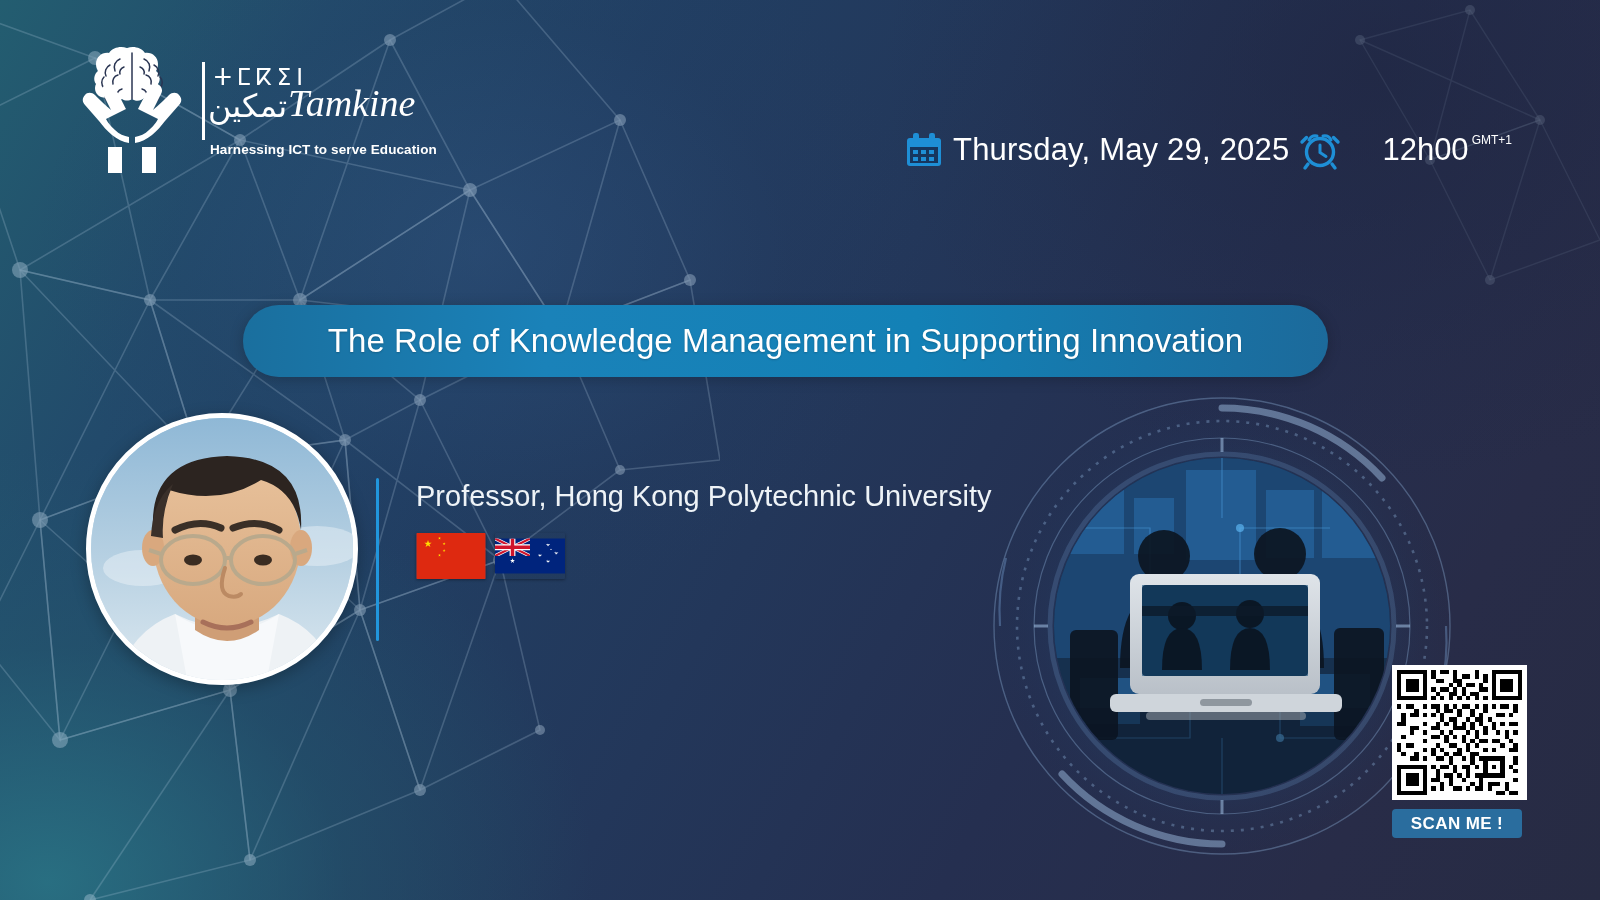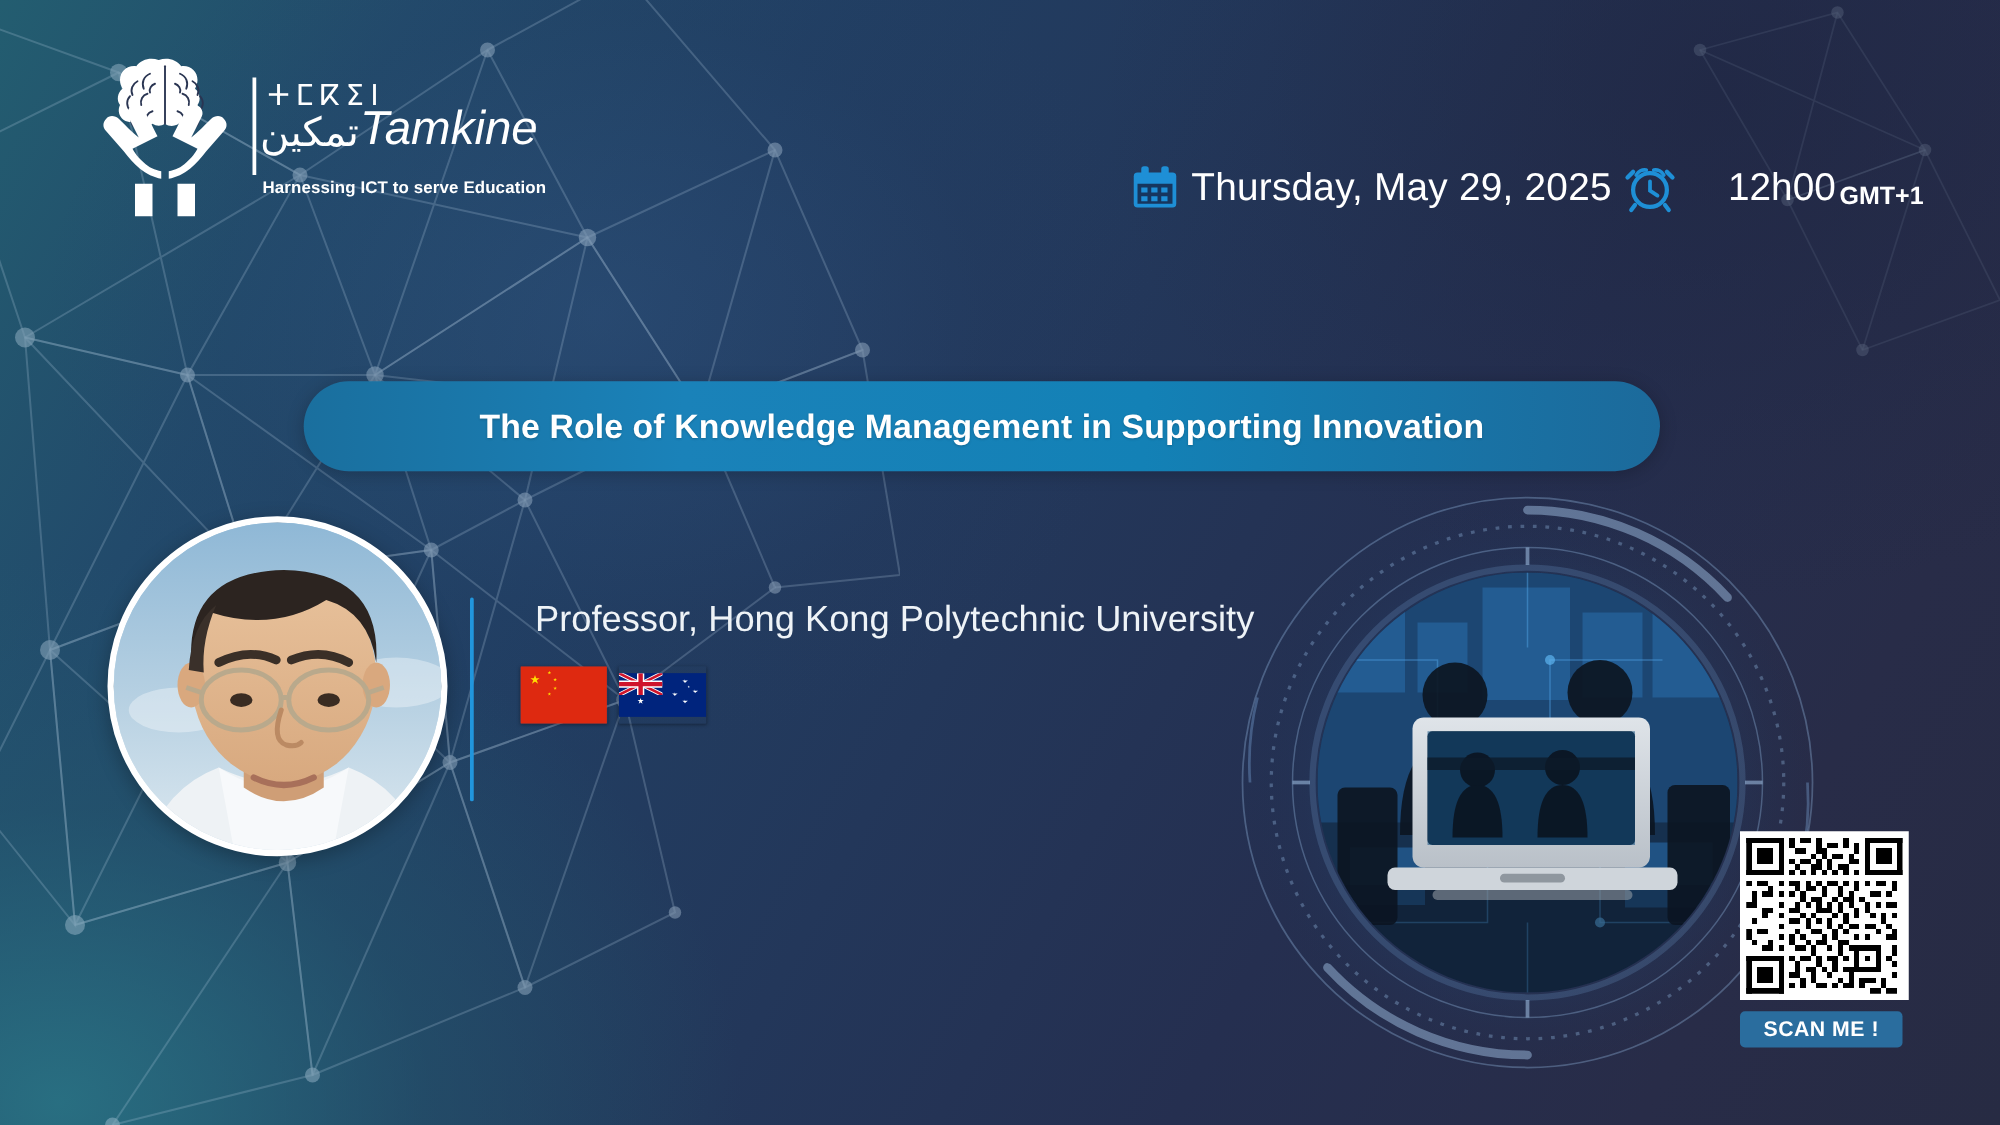--- a/index.html
+++ b/index.html
@@ -48,73 +48,73 @@
   #logo-tifinagh {
     position:absolute; left:12px; top:8px;
     color:#fff; font-size:23px; letter-spacing:5px; font-family:"DejaVu Sans", sans-serif; white-space:nowrap;
   }
   #logo-arabic {
     position:absolute; left:6px; top:34px;
     color:#fff; font-size:32px; font-family:"DejaVu Sans", sans-serif; white-space:nowrap; line-height:1;
   }
   #logo-latin {
     position:absolute; left:86px; top:28px;
-    color:#fff; font-size:38px; font-style:italic; font-family:Liberation Sans, sans-serif; white-space:nowrap; line-height:1;
+    color:#fff; font-size:38px; font-style:italic; font-family:Liberation Serif, serif; white-space:nowrap; line-height:1;
   }
   #logo-tagline {
     position:absolute; left:8px; top:86px;
     color:#fff; font-size:13.5px; font-weight:bold; white-space:nowrap; letter-spacing:.1px;
   }
 
   
   #datetime {
     position:absolute; left:905px; top:122px; height:56px; z-index:6;
     display:flex; align-items:center; gap:10px; color:#fff;
   }
   .dt-icon { flex:0 0 auto; display:block; }
   #date-text { font-size:31px; letter-spacing:.2px; white-space:nowrap; }
   #time-wrap { display:flex; align-items:flex-start; margin-left:6px; }
   #time-text { font-size:31px; white-space:nowrap;margin-left:25px; }
-  #tz-text { font-size:20px; margin-left:3px; margin-top:14px; white-space:nowrap;font-weight:bold; }
+  #tz-text { font-size:12px; margin-left:3px; margin-top:1px; white-space:nowrap; }
 
   
   #series-label {
     position:absolute; left:0; right:0; top:238px; z-index:6;
     text-align:center; color:#fff;
     font-size:31px; font-weight:bold; font-style:italic; letter-spacing:.3px;
   }
 
   
   #title-pill {
     position:absolute; left:243px; top:305px; width:1085px; height:72px; z-index:6;
     border-radius:40px;
     background:linear-gradient(92deg, #1a6f9e 0%, #1a82b9 28%, #1381b6 62%, #1c6a9b 100%);
     display:flex; align-items:center; justify-content:center;
     box-shadow:0 2px 14px rgba(0,0,0,.22);
   }
   #title-text {
-    color:#fff; font-size:27px; font-weight:bold; letter-spacing:.1px; white-space:nowrap;
+    color:#fff; font-size:33px; font-weight:normal; letter-spacing:.1px; white-space:nowrap;
     text-shadow:0 1px 2px rgba(0,0,0,.2);
   }
 
   
   #portrait {
     position:absolute; left:86px; top:413px; width:272px; height:272px; z-index:6;
     border-radius:50%; border:5px solid #fff; overflow:hidden;
     background:linear-gradient(180deg,#9fc4dd 0%, #bcd6e6 45%, #d8e6ef 100%);
     box-shadow:0 4px 16px rgba(0,0,0,.28);
   }
   #portrait svg { display:block; }
 
   
   #speaker-rule { position:absolute; left:376px; top:478px; width:3px; height:163px; background:#2196dd; z-index:6; border-radius:2px; }
   #speaker-block { position:absolute; left:416px; top:460px; z-index:6; }
   #speaker-name { font-size:37px; font-weight:bold; color:#fff; white-space:nowrap; line-height:1.15; }
   #speaker-name .accent { color:#2e9ada; }
-  #speaker-title { margin-top:20px; font-size:29px; color:#eef3f7; white-space:nowrap; font-weight:300;margin-left:12px; }
+  #speaker-title { margin-top:20px; font-size:29px; color:#eef3f7; white-space:nowrap; font-weight:300; }
   #flags { margin-top:20px; display:flex; gap:9px; }
   .flag { width:70px; height:46px; display:block; border-radius:1px; box-shadow:0 1px 3px rgba(0,0,0,.35); }
 
   
   #hashtag {
     position:absolute; left:82px; top:793px; z-index:6;
     color:#fff; font-size:31px; letter-spacing:.2px; font-weight:300; white-space:nowrap;
   }
 
   

